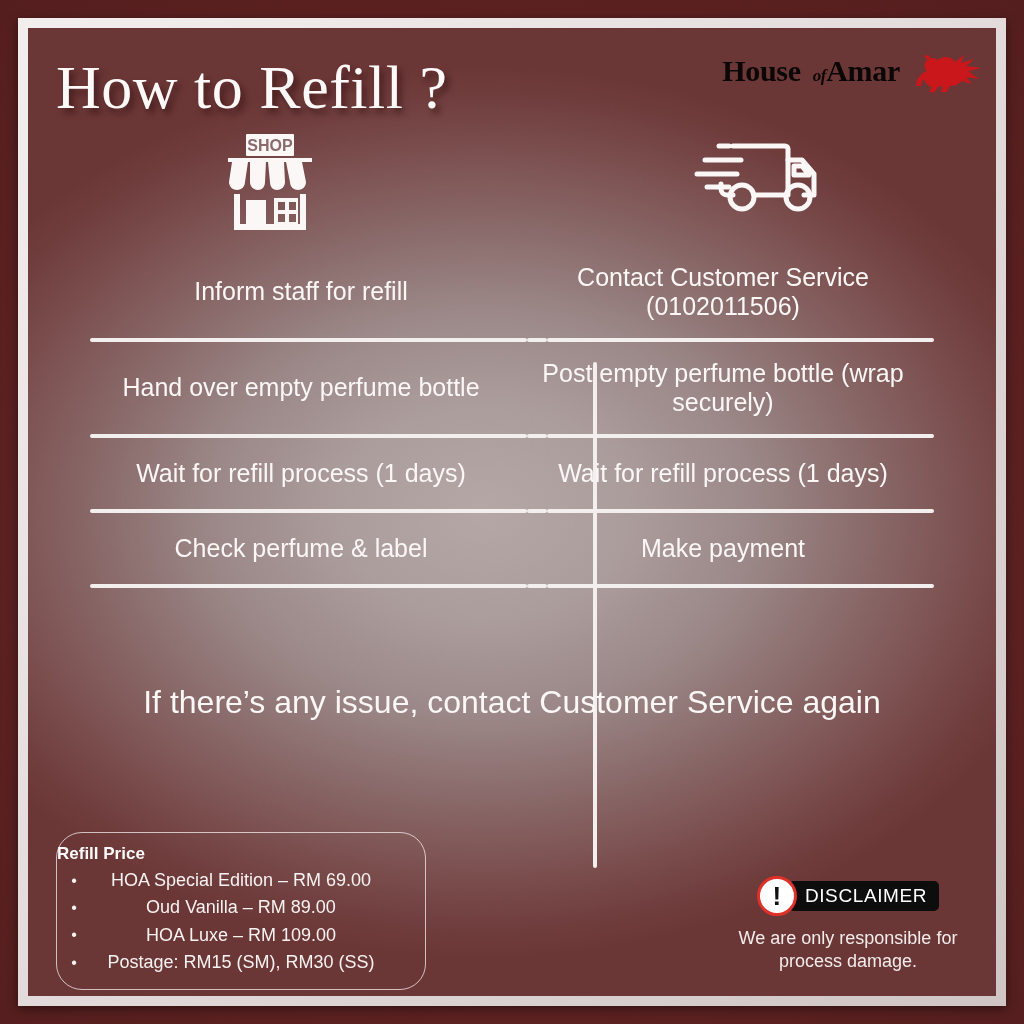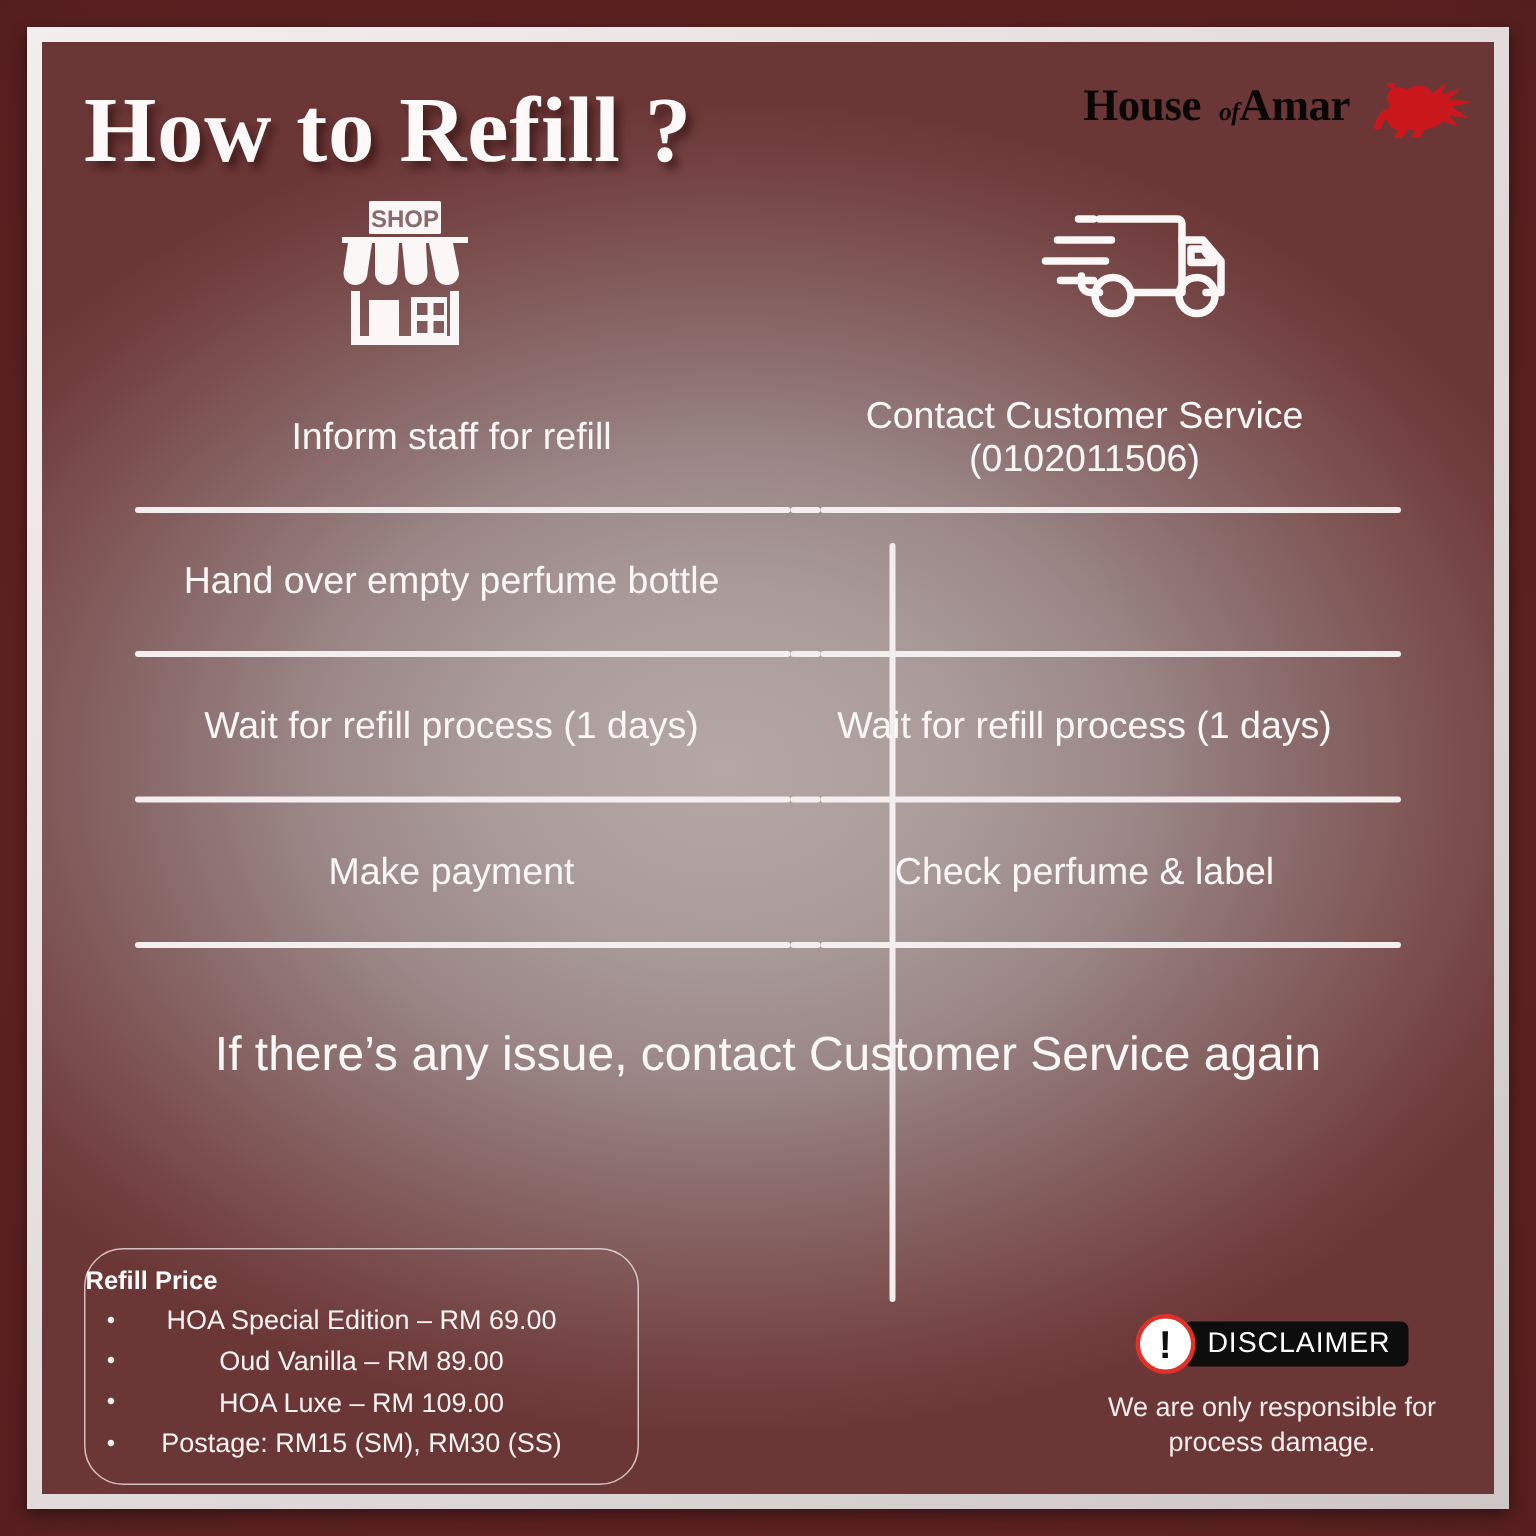--- a/index.html
+++ b/index.html
@@ -34,21 +34,21 @@
         #8a6a6a 64%,
         #7d5151 80%,
         #713f3f 92%,
         #6b3636 100%);
   }
 
   
   .title{
     position:absolute; left:28px; top:24px;
     font-family:"Liberation Serif", serif;
-    font-size:62px; font-weight:700; color:#fdf9f8;
+    font-size:62px; font-weight:400; color:#fdf9f8;
     letter-spacing:.5px;
     text-shadow:4px 5px 6px rgba(40,10,10,.55);
     white-space:nowrap;
   }
   .logo{
     position:absolute; right:16px; top:22px;
     display:flex; align-items:center; gap:6px;
   }
   .logo-word{
     font-family:"Liberation Serif", serif;
@@ -71,21 +71,21 @@
     position:absolute; left:503px; top:116px; width:4px; height:506px;
     background:#f4efef; border-radius:2px;
   }
   .row{ position:relative; display:flex;align-items:center; }
   .cell{
     width:50%; display:flex; align-items:center; justify-content:center;
     text-align:center; color:#fbf7f7; font-size:25px; line-height:1.17;
     padding:0 16px;
   }
   .cell.h1{ height:92px; }
-  .cell.h2{ height:93px; }
+  .cell.h2{ height:71px; }
   .hline{ position:relative; height:4px; display:flex; }
   .hline span{ display:block; height:4px; background:#f4efef; border-radius:2px; }
   .hline .hl{ width:437px; }
   .hline .gap{ width:20px; }
   .hline .hr{ flex:1; }
 
   .footer-note{
     position:absolute; left:0; right:0; top:656px;
     text-align:center; color:#fbf7f7; font-size:32px; line-height:1.17;
   }
@@ -197,40 +197,41 @@
         <div class="cell h1">Contact Customer Service (0102011506)</div>
       </div>
       <div class="hline">
           <span class="hl"></span>
           <span class="gap"></span>
           <span class="hr"></span>
         </div>
 
       <div class="row">
         <div class="cell h1">Hand over empty perfume bottle</div>
+        <div class="cell h1">Post empty perfume bottle (wrap securely)</div>
       </div>
       <div class="hline">
           <span class="hl"></span>
           <span class="gap"></span>
           <span class="hr"></span>
         </div>
 
       <div class="row">
         <div class="cell h2">Wait for refill process (1 days)</div>
         <div class="cell h2">Wait for refill process (1 days)</div>
       </div>
       <div class="hline">
           <span class="hl"></span>
           <span class="gap"></span>
           <span class="hr"></span>
         </div>
 
       <div class="row">
+        <div class="cell h2">Check perfume &amp; label</div>
         <div class="cell h2">Make payment</div>
-        <div class="cell h2">Check perfume &amp; label</div>
       </div>
       <div class="hline">
           <span class="hl"></span>
           <span class="gap"></span>
           <span class="hr"></span>
         </div>
 
     </div>
 
     <div class="footer-note">If there’s any issue, contact Customer Service again</div>

